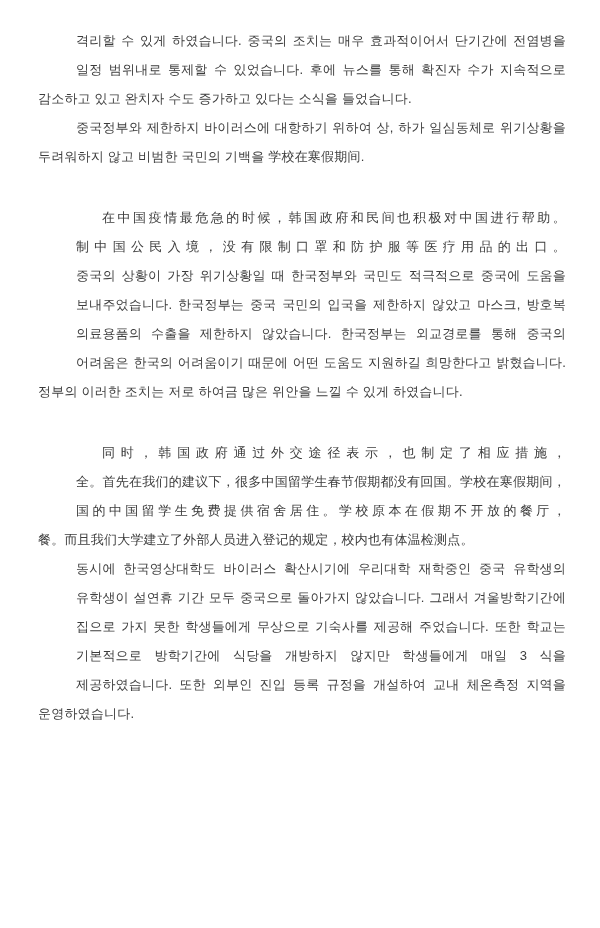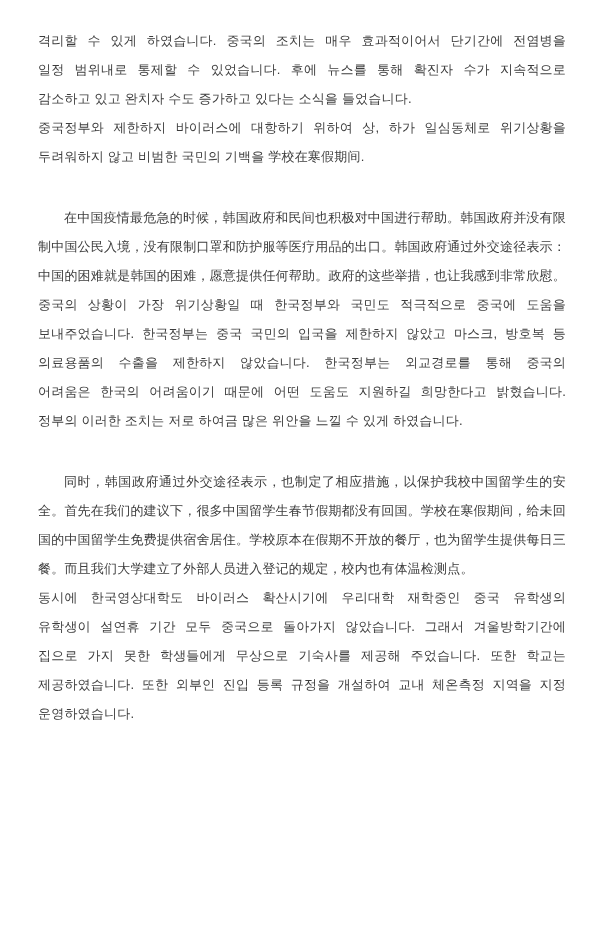--- a/index.html
+++ b/index.html
@@ -24,20 +24,21 @@
   .ln {
     height: 29px;
     line-height: 29px;
     overflow: hidden;
     text-align: justify;
     white-space: normal;
     word-break: keep-all;
   }
   .ln.j {
     text-align-last: justify;
+    margin-left: 38px;
   }
   .ln.ind {
     text-indent: 26px;
   }
   .gap32 { height: 32px; }
   .gap36 { height: 36px; }
 </style>
 </head>
 <body>
 
@@ -49,38 +50,38 @@
     <div class="ln">감소하고 있고 완치자 수도 증가하고 있다는 소식을 들었습니다.</div>
     <div class="ln j">중국정부와 제한하지 바이러스에 대항하기 위하여 상, 하가 일심동체로 위기상황을</div>
     <div class="ln">두려워하지 않고 비범한 국민의 기백을 学校在寒假期间.</div>
   </div>
 
   <div class="gap32"></div>
 
   <div>
     <div class="ln j ind">在中国疫情最危急的时候，韩国政府和民间也积极对中国进行帮助。韩国政府并没有限</div>
     <div class="ln j">制中国公民入境，没有限制口罩和防护服等医疗用品的出口。韩国政府通过外交途径表示：</div>
-    <div class="ln">中国的困难就是韩国的困难，愿意提供任何帮助。政府的这些举措，也让我感到非常欣慰。</div>
     <div class="ln j">중국의 상황이 가장 위기상황일 때 한국정부와 국민도 적극적으로 중국에 도움을</div>
     <div class="ln j">보내주었습니다. 한국정부는 중국 국민의 입국을 제한하지 않았고 마스크, 방호복 등</div>
     <div class="ln j">의료용품의 수출을 제한하지 않았습니다. 한국정부는 외교경로를 통해 중국의</div>
     <div class="ln j">어려움은 한국의 어려움이기 때문에 어떤 도움도 지원하길 희망한다고 밝혔습니다.</div>
     <div class="ln">정부의 이러한 조치는 저로 하여금 많은 위안을 느낄 수 있게 하였습니다.</div>
   </div>
 
   <div class="gap32"></div>
 
   <div>
     <div class="ln j ind">同时，韩国政府通过外交途径表示，也制定了相应措施，以保护我校中国留学生的安</div>
     <div class="ln j">全。首先在我们的建议下，很多中国留学生春节假期都没有回国。学校在寒假期间，给未回</div>
     <div class="ln j">国的中国留学生免费提供宿舍居住。学校原本在假期不开放的餐厅，也为留学生提供每日三</div>
     <div class="ln">餐。而且我们大学建立了外部人员进入登记的规定，校内也有体温检测点。</div>
     <div class="ln j">동시에 한국영상대학도 바이러스 확산시기에 우리대학 재학중인 중국 유학생의</div>
     <div class="ln j">유학생이 설연휴 기간 모두 중국으로 돌아가지 않았습니다. 그래서 겨울방학기간에</div>
     <div class="ln j">집으로 가지 못한 학생들에게 무상으로 기숙사를 제공해 주었습니다. 또한 학교는</div>
+    <div class="ln j">기본적으로 방학기간에 식당을 개방하지 않지만 학생들에게 매일 3 식을</div>
     <div class="ln j">제공하였습니다. 또한 외부인 진입 등록 규정을 개설하여 교내 체온측정 지역을 지정</div>
     <div class="ln">운영하였습니다.</div>
   </div>
 
   <div class="gap36"></div>
 
   <div>
   </div>
 
 </div>

